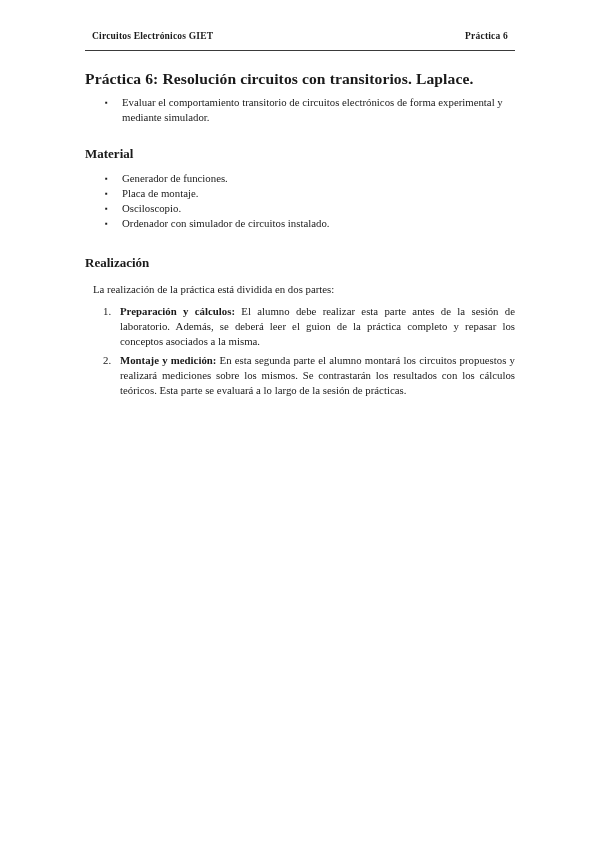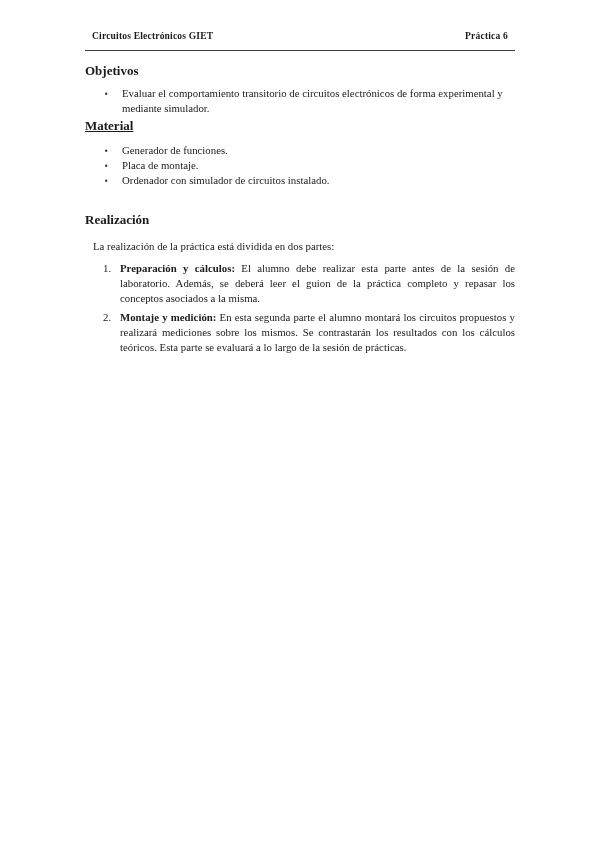--- a/index.html
+++ b/index.html
@@ -44,21 +44,21 @@
     line-height: 19px;
     font-weight: bold;
     letter-spacing: 0.1px;
   }
   .section-heading {
     margin: 12px 0 0 0;
     font-size: 13px;
     line-height: 16px;
     font-weight: bold;
   }
-  .section-heading.material { margin-top: 2px; text-decoration: underline; }
+  .section-heading.material { margin-top: 21px; }
   .section-heading.realizacion { margin-top: 24px; }
   ul.bullet-list {
     margin: 7px 0 0 0;
     padding: 0;
     list-style: none;
   }
   ul.bullet-list li {
     position: relative;
     padding-left: 37px;
     font-size: 10.8px;
@@ -105,30 +105,31 @@
 
 <div class="page">
   <div class="content">
 
     <div class="header-row">
       <span>Circuitos Electrónicos GIET</span>
       <span>Práctica 6</span>
     </div>
     <div class="header-rule"></div>
 
+    <h1 class="doc-title">Práctica 6: Resolución circuitos con transitorios. Laplace.</h1>
 
-    <h2 class="section-heading">Objetivos</h2>
     <ul class="bullet-list">
       <li>Evaluar el comportamiento transitorio de circuitos electrónicos de forma experimental y mediante simulador.</li>
     </ul>
 
     <h2 class="section-heading material">Material</h2>
     <ul class="bullet-list material-list">
       <li>Generador de funciones.</li>
       <li>Placa de montaje.</li>
+      <li>Osciloscopio.</li>
       <li>Ordenador con simulador de circuitos instalado.</li>
     </ul>
 
     <h2 class="section-heading realizacion">Realización</h2>
     <p class="intro-para">La realización de la práctica está dividida en dos partes:</p>
 
     <ol class="num-list">
       <li class="num-item">
         <span class="item-number">1.</span>
         <div class="item-body">

